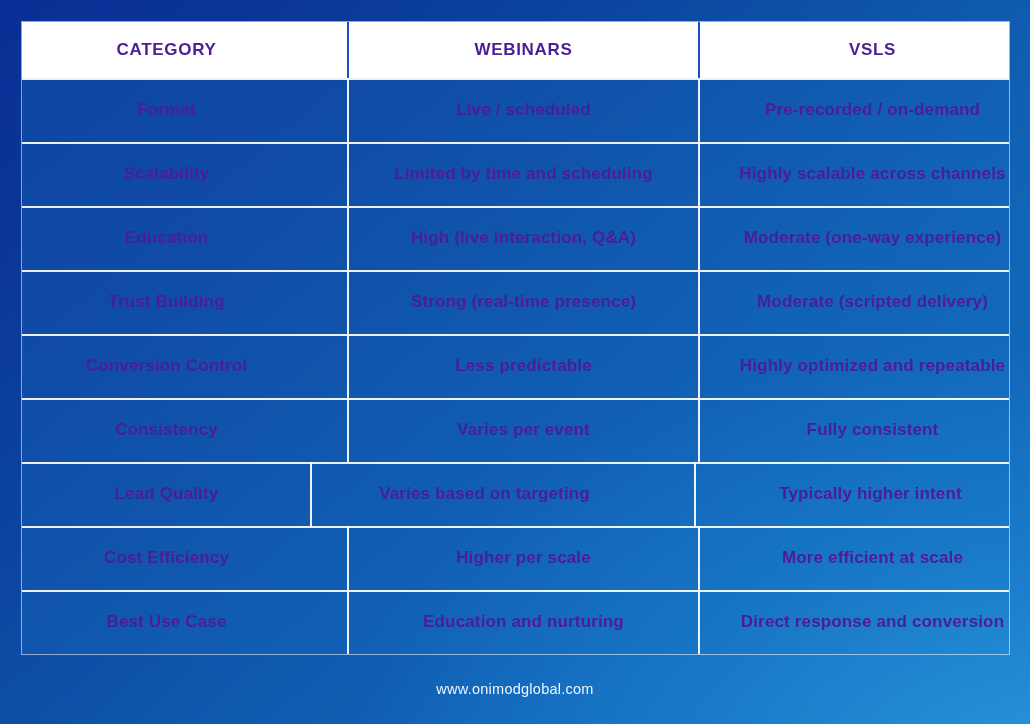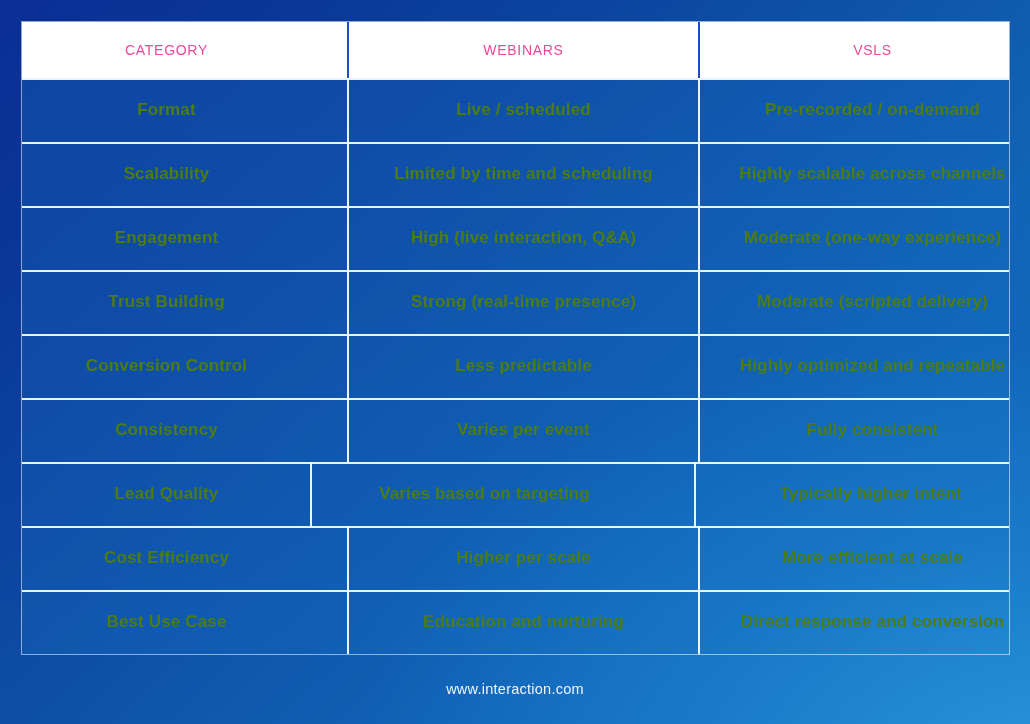--- a/index.html
+++ b/index.html
@@ -50,23 +50,23 @@
     height:56px;
     background:#ffffff;
     flex:0 0 56px;
     position:relative;
     z-index:3;
   }
   .th {
     display:flex;
     align-items:center;
     justify-content:center;
-    color:#ec4899;
-    font-size:14px;
-    font-weight:normal;
+    color:#4c1d95;
+    font-size:17px;
+    font-weight:bold;
     letter-spacing:0.7px;
     text-transform:uppercase;
     position:relative;
   }
   .th + .th::before {
     content:"";
     position:absolute;
     left:-1px; top:0; bottom:0;
     width:2px;
     background:#1a4fc4;
@@ -96,21 +96,21 @@
     left:0; right:0; top:0;
     height:2px;
     background:rgba(255,255,255,0.92);
     z-index:2;
   }
 
   .td {
     display:flex;
     align-items:center;
     justify-content:center;
-    color:#4d7c0f;
+    color:#4c1d95;
     font-size:17px;
     font-weight:bold;
     letter-spacing:0.15px;
     text-align:center;
     padding:2px 10px;
     line-height:1.2;
     position:relative;
   }
   .td + .td::before {      
     content:"";
@@ -199,21 +199,21 @@
       <div class="td col-3">Pre-recorded / on-demand</div>
     </div>
 
     <div class="tr">
       <div class="td col-1">Scalability</div>
       <div class="td col-2">Limited by time and scheduling</div>
       <div class="td col-3">Highly scalable across channels</div>
     </div>
 
     <div class="tr">
-      <div class="td col-1">Engagement</div>
+      <div class="td col-1">Education</div>
       <div class="td col-2">High (live interaction, Q&amp;A)</div>
       <div class="td col-3">Moderate (one-way experience)</div>
     </div>
 
     <div class="tr">
       <div class="td col-1">Trust Building</div>
       <div class="td col-2">Strong (real-time presence)</div>
       <div class="td col-3">Moderate (scripted delivery)</div>
     </div>
 
@@ -243,13 +243,13 @@
 
     <div class="tr">
       <div class="td col-1">Best Use Case</div>
       <div class="td col-2">Education and nurturing</div>
       <div class="td col-3">Direct response and conversion</div>
     </div>
 
   </div>
 </div>
 
-<div class="footer">www.interaction.com</div>
+<div class="footer">www.onimodglobal.com</div>
 
 </body></html>

